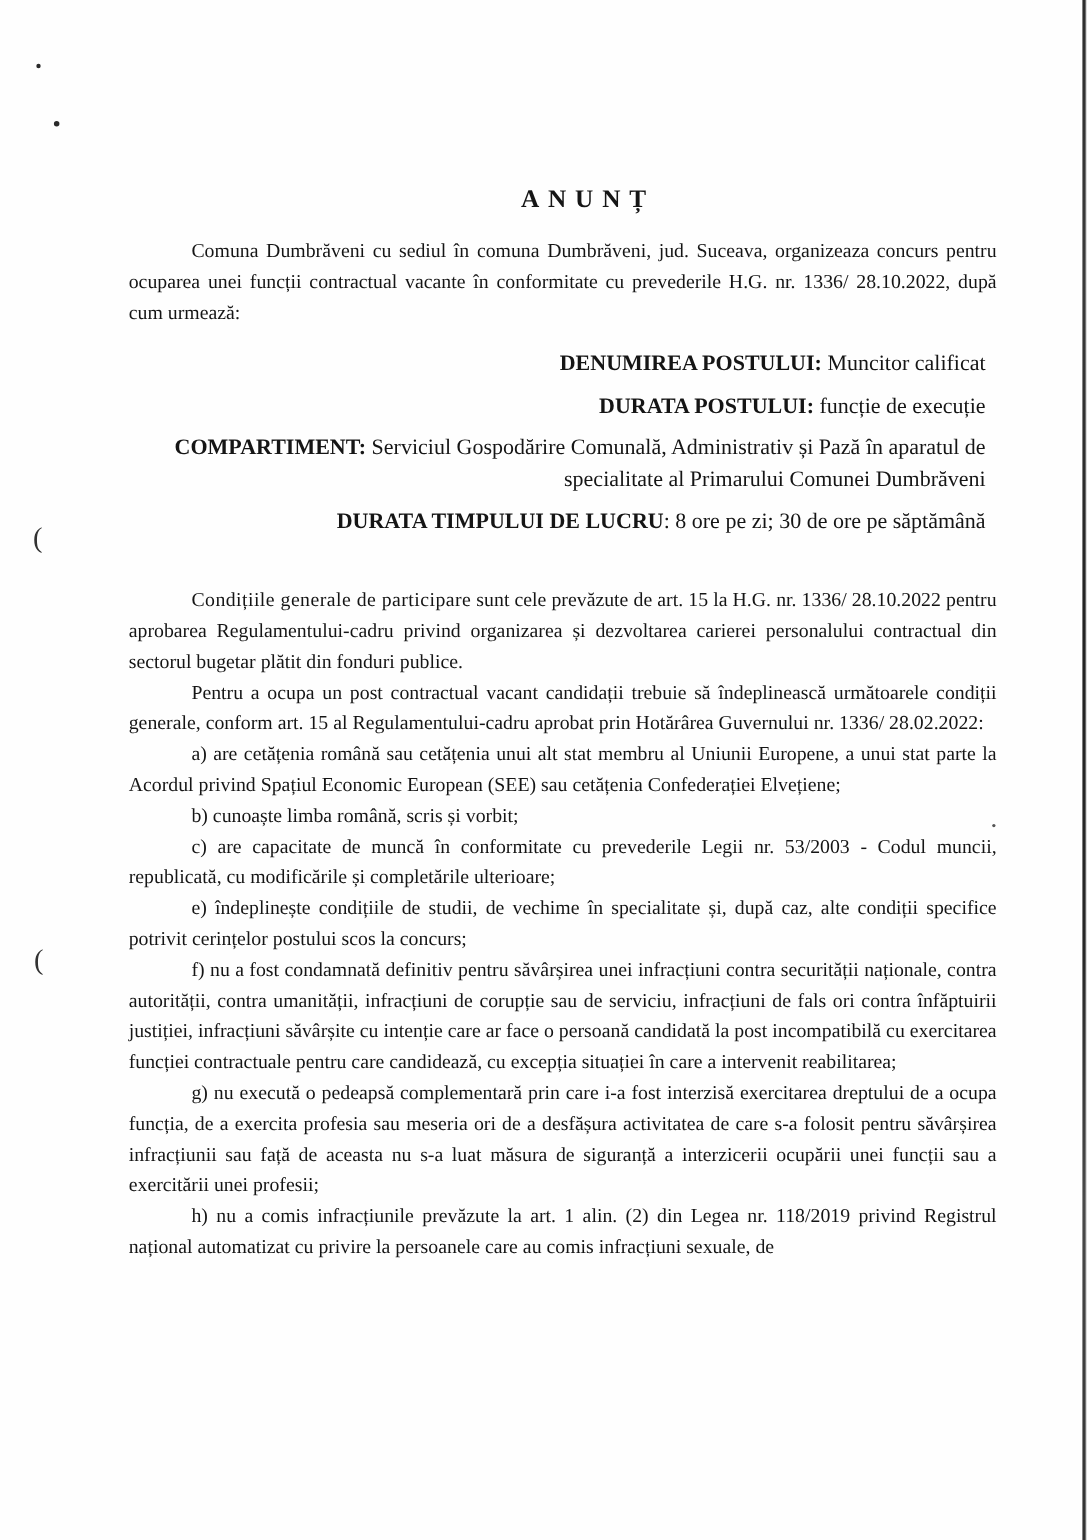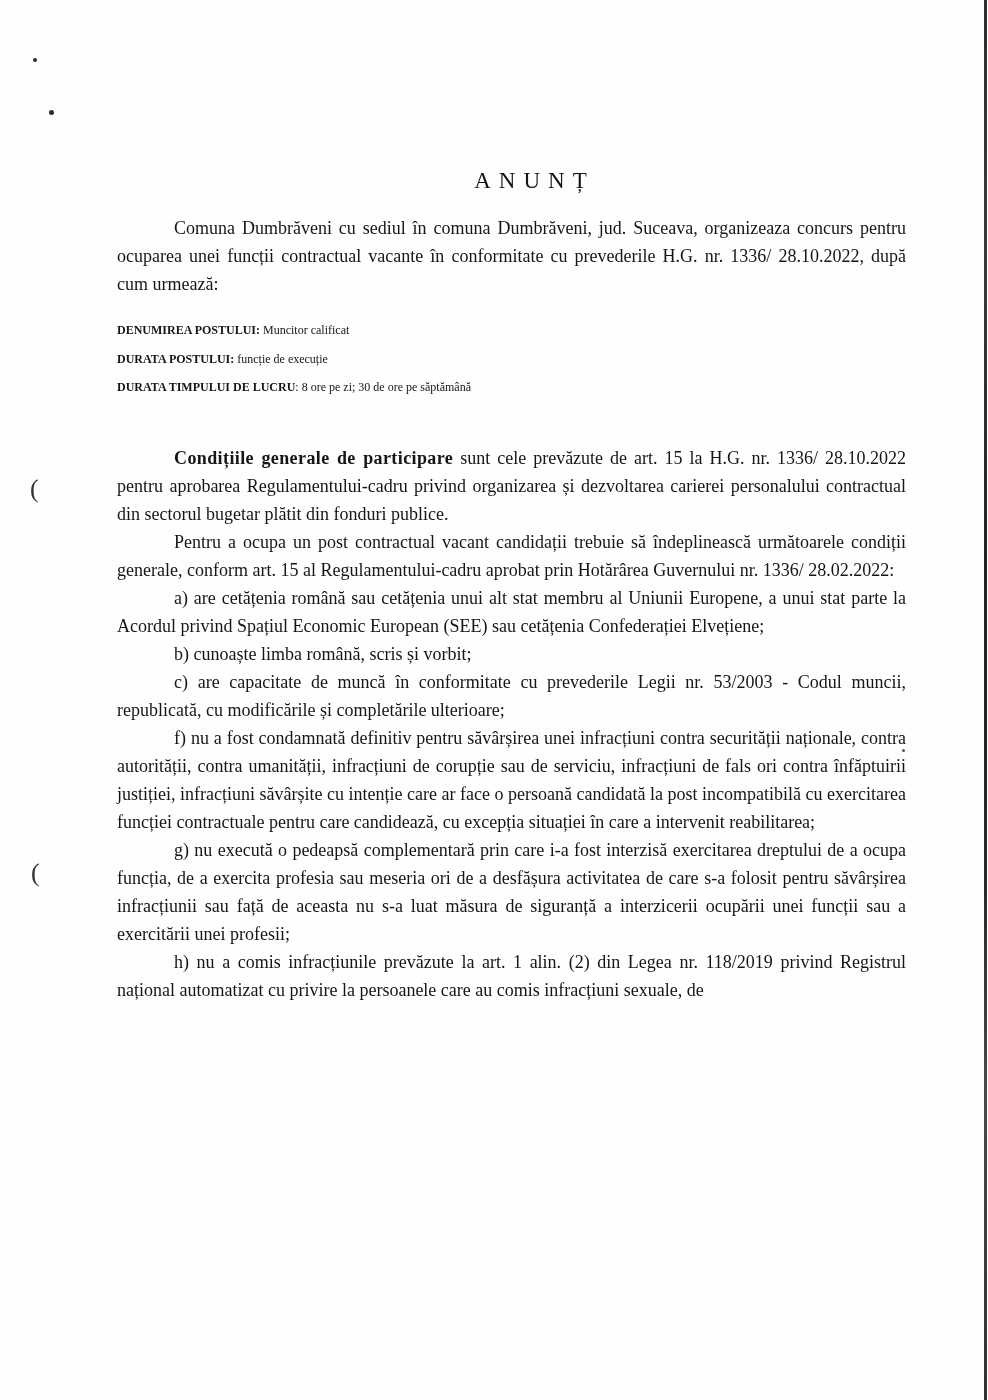--- a/index.html
+++ b/index.html
@@ -15,43 +15,43 @@
     overflow: hidden;
   }
   .content {
     position: absolute;
     left: 117px;
     top: 168px;
     width: 789px;
   }
   .doc-title {
     font-size: 23px;
-    font-weight: normal;
+    font-weight: bold;
     letter-spacing: 8px;
     text-align: center;
     padding-left: 46px;
     margin: 0 0 20px 0;
   }
   .para {
     font-size: 18px;
     line-height: 28px;
     text-align: justify;
     text-indent: 57px;
     margin: 0;
   }
   .fields { margin-top: 18px; }
   .field-row {
-    font-size: 12px;
+    font-size: 20px;
     line-height: 28.5px;
-    margin: 0;
-    text-align: left;
+    margin: 10px;
+    text-align: right;
   }
   .field-row b { font-weight: bold; }
   .conditions { margin-top: 42px; }
-  .lead-bold { font-weight: bold; letter-spacing: 0.4px; }
+  .lead-bold { font-weight: normal; letter-spacing: 0.4px; }
   
   .speck {
     position: absolute;
     background: #2a2a2a;
     border-radius: 50%;
   }
   .speck-1 { left: 33px; top: 58px; width: 4px; height: 4px; }
   .speck-2 { left: 49px; top: 110px; width: 5px; height: 5px; }
   .speck-3 { left: 902px; top: 749px; width: 3px; height: 3px; background: #555; }
   .paren-mark {
@@ -88,28 +88,30 @@
 
   <div class="content">
 
     <h1 class="doc-title">ANUNȚ</h1>
 
     <p class="para">Comuna Dumbrăveni cu sediul în comuna Dumbrăveni, jud. Suceava, organizeaza concurs pentru ocuparea unei funcții contractual vacante în conformitate cu prevederile H.G. nr. 1336/ 28.10.2022, după cum urmează:</p>
 
     <div class="fields">
       <p class="field-row"><b>DENUMIREA POSTULUI:</b><span> Muncitor calificat</span></p>
       <p class="field-row"><b>DURATA POSTULUI:</b><span> funcție de execuție</span></p>
+      <p class="field-row"><b>COMPARTIMENT:</b><span> Serviciul Gospodărire Comunală, Administrativ și Pază în aparatul de specialitate al Primarului Comunei Dumbrăveni</span></p>
       <p class="field-row"><b>DURATA TIMPULUI DE LUCRU</b><span>: 8 ore pe zi; 30 de ore pe săptămână</span></p>
     </div>
 
     <div class="conditions">
       <p class="para"><span class="lead-bold">Condițiile generale de participare</span><span> sunt cele prevăzute de art. 15 la H.G. nr. 1336/ 28.10.2022 pentru aprobarea Regulamentului-cadru privind organizarea și dezvoltarea carierei personalului contractual din sectorul bugetar plătit din fonduri publice.</span></p>
       <p class="para">Pentru a ocupa un post contractual vacant candidații trebuie să îndeplinească următoarele condiții generale, conform art. 15 al Regulamentului-cadru aprobat prin Hotărârea Guvernului nr. 1336/ 28.02.2022:</p>
       <p class="para">a) are cetățenia română sau cetățenia unui alt stat membru al Uniunii Europene, a unui stat parte la Acordul privind Spațiul Economic European (SEE) sau cetățenia Confederației Elvețiene;</p>
       <p class="para">b) cunoaște limba română, scris și vorbit;</p>
       <p class="para">c) are capacitate de muncă în conformitate cu prevederile Legii nr. 53/2003 - Codul muncii, republicată, cu modificările și completările ulterioare;</p>
+      <p class="para">e) îndeplinește condițiile de studii, de vechime în specialitate și, după caz, alte condiții specifice potrivit cerințelor postului scos la concurs;</p>
       <p class="para">f) nu a fost condamnată definitiv pentru săvârșirea unei infracțiuni contra securității naționale, contra autorității, contra umanității, infracțiuni de corupție sau de serviciu, infracțiuni de fals ori contra înfăptuirii justiției, infracțiuni săvârșite cu intenție care ar face o persoană candidată la post incompatibilă cu exercitarea funcției contractuale pentru care candidează, cu excepția situației în care a intervenit reabilitarea;</p>
       <p class="para">g) nu execută o pedeapsă complementară prin care i-a fost interzisă exercitarea dreptului de a ocupa funcția, de a exercita profesia sau meseria ori de a desfășura activitatea de care s-a folosit pentru săvârșirea infracțiunii sau față de aceasta nu s-a luat măsura de siguranță a interzicerii ocupării unei funcții sau a exercitării unei profesii;</p>
       <p class="para">h) nu a comis infracțiunile prevăzute la art. 1 alin. (2) din Legea nr. 118/2019 privind Registrul național automatizat cu privire la persoanele care au comis infracțiuni sexuale, de</p>
     </div>
 
   </div>
 </div>
 
 </body></html>

